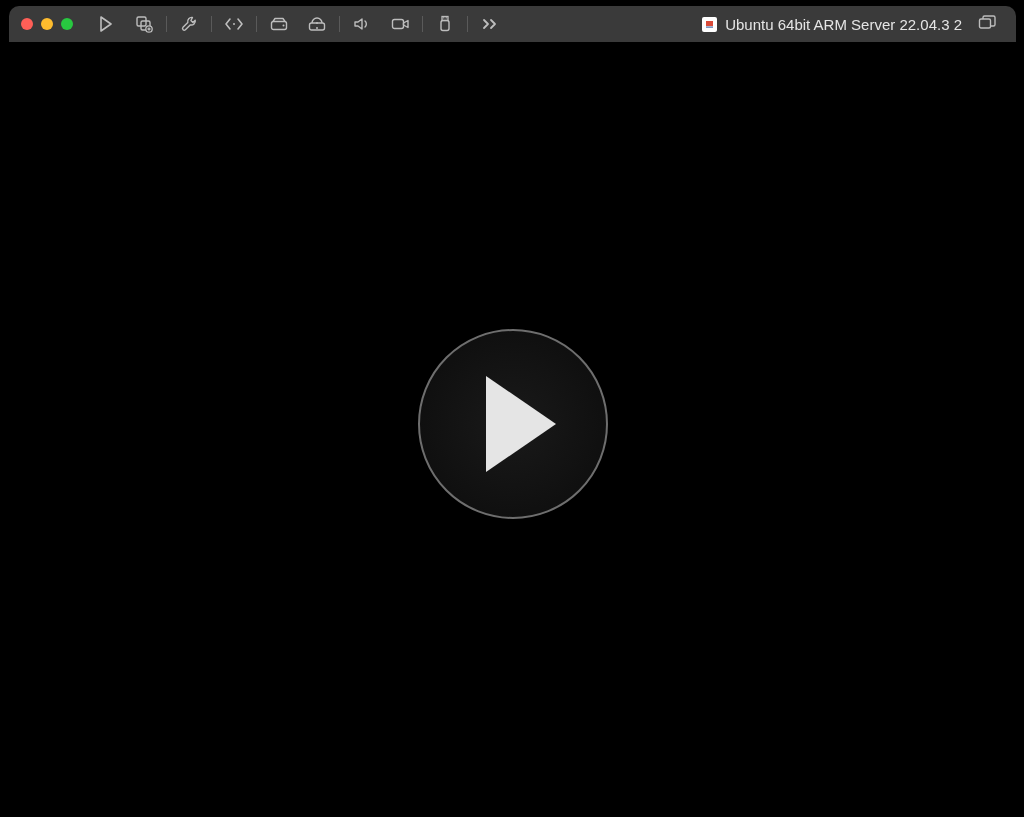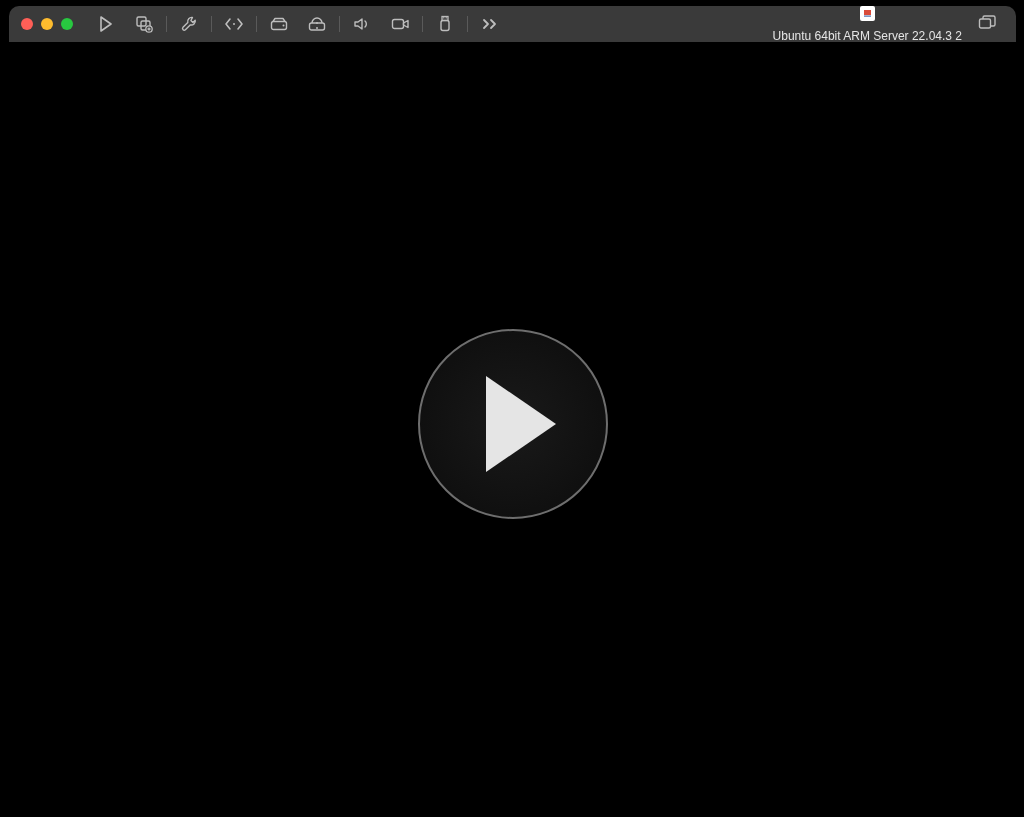--- a/index.html
+++ b/index.html
@@ -69,23 +69,22 @@
       background: #5a5a5a;
       margin: 0 3px;
     }
 
     .title-area {
       margin-left: auto;
       display: flex;
       align-items: center;
       gap: 8px;
       color: #e5e5e5;
-      font-size: 12px;
+      font-size: 15px;
       font-weight: 500;
-      flex-direction: column;
     }
 
     .vm-icon {
       width: 15px;
       height: 15px;
       background: #fff;
       border-radius: 2px;
       display: flex;
       align-items: center;
       justify-content: center;

